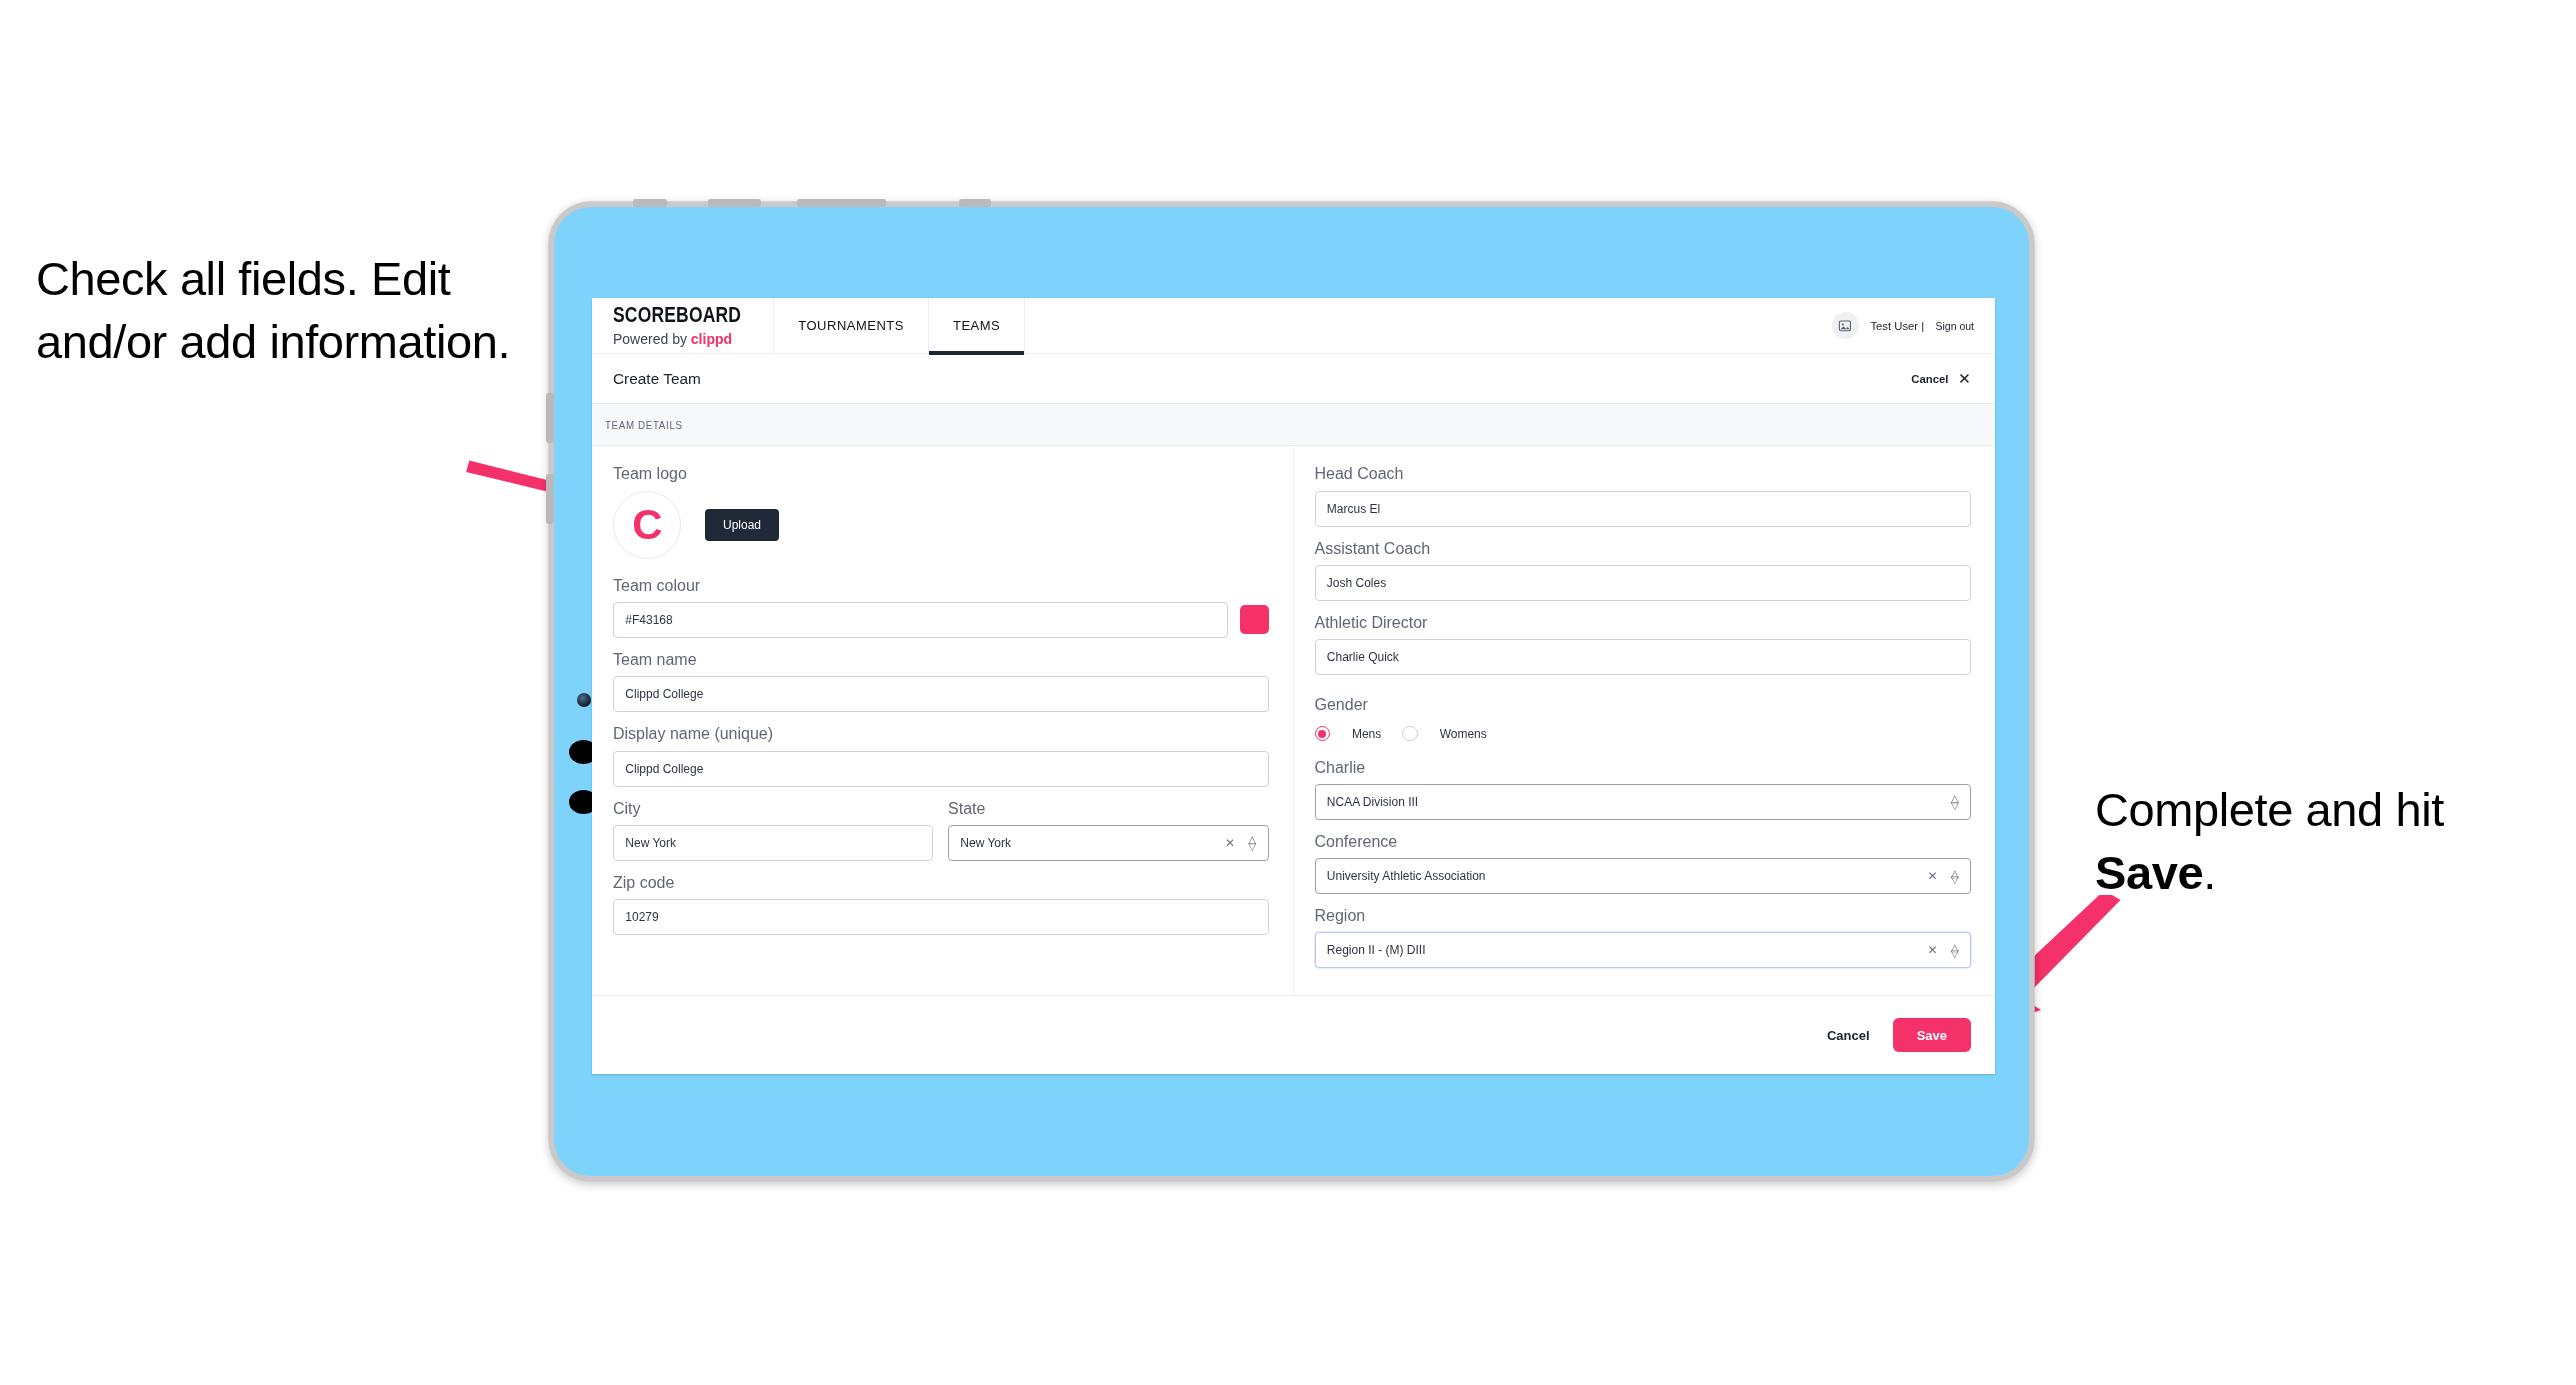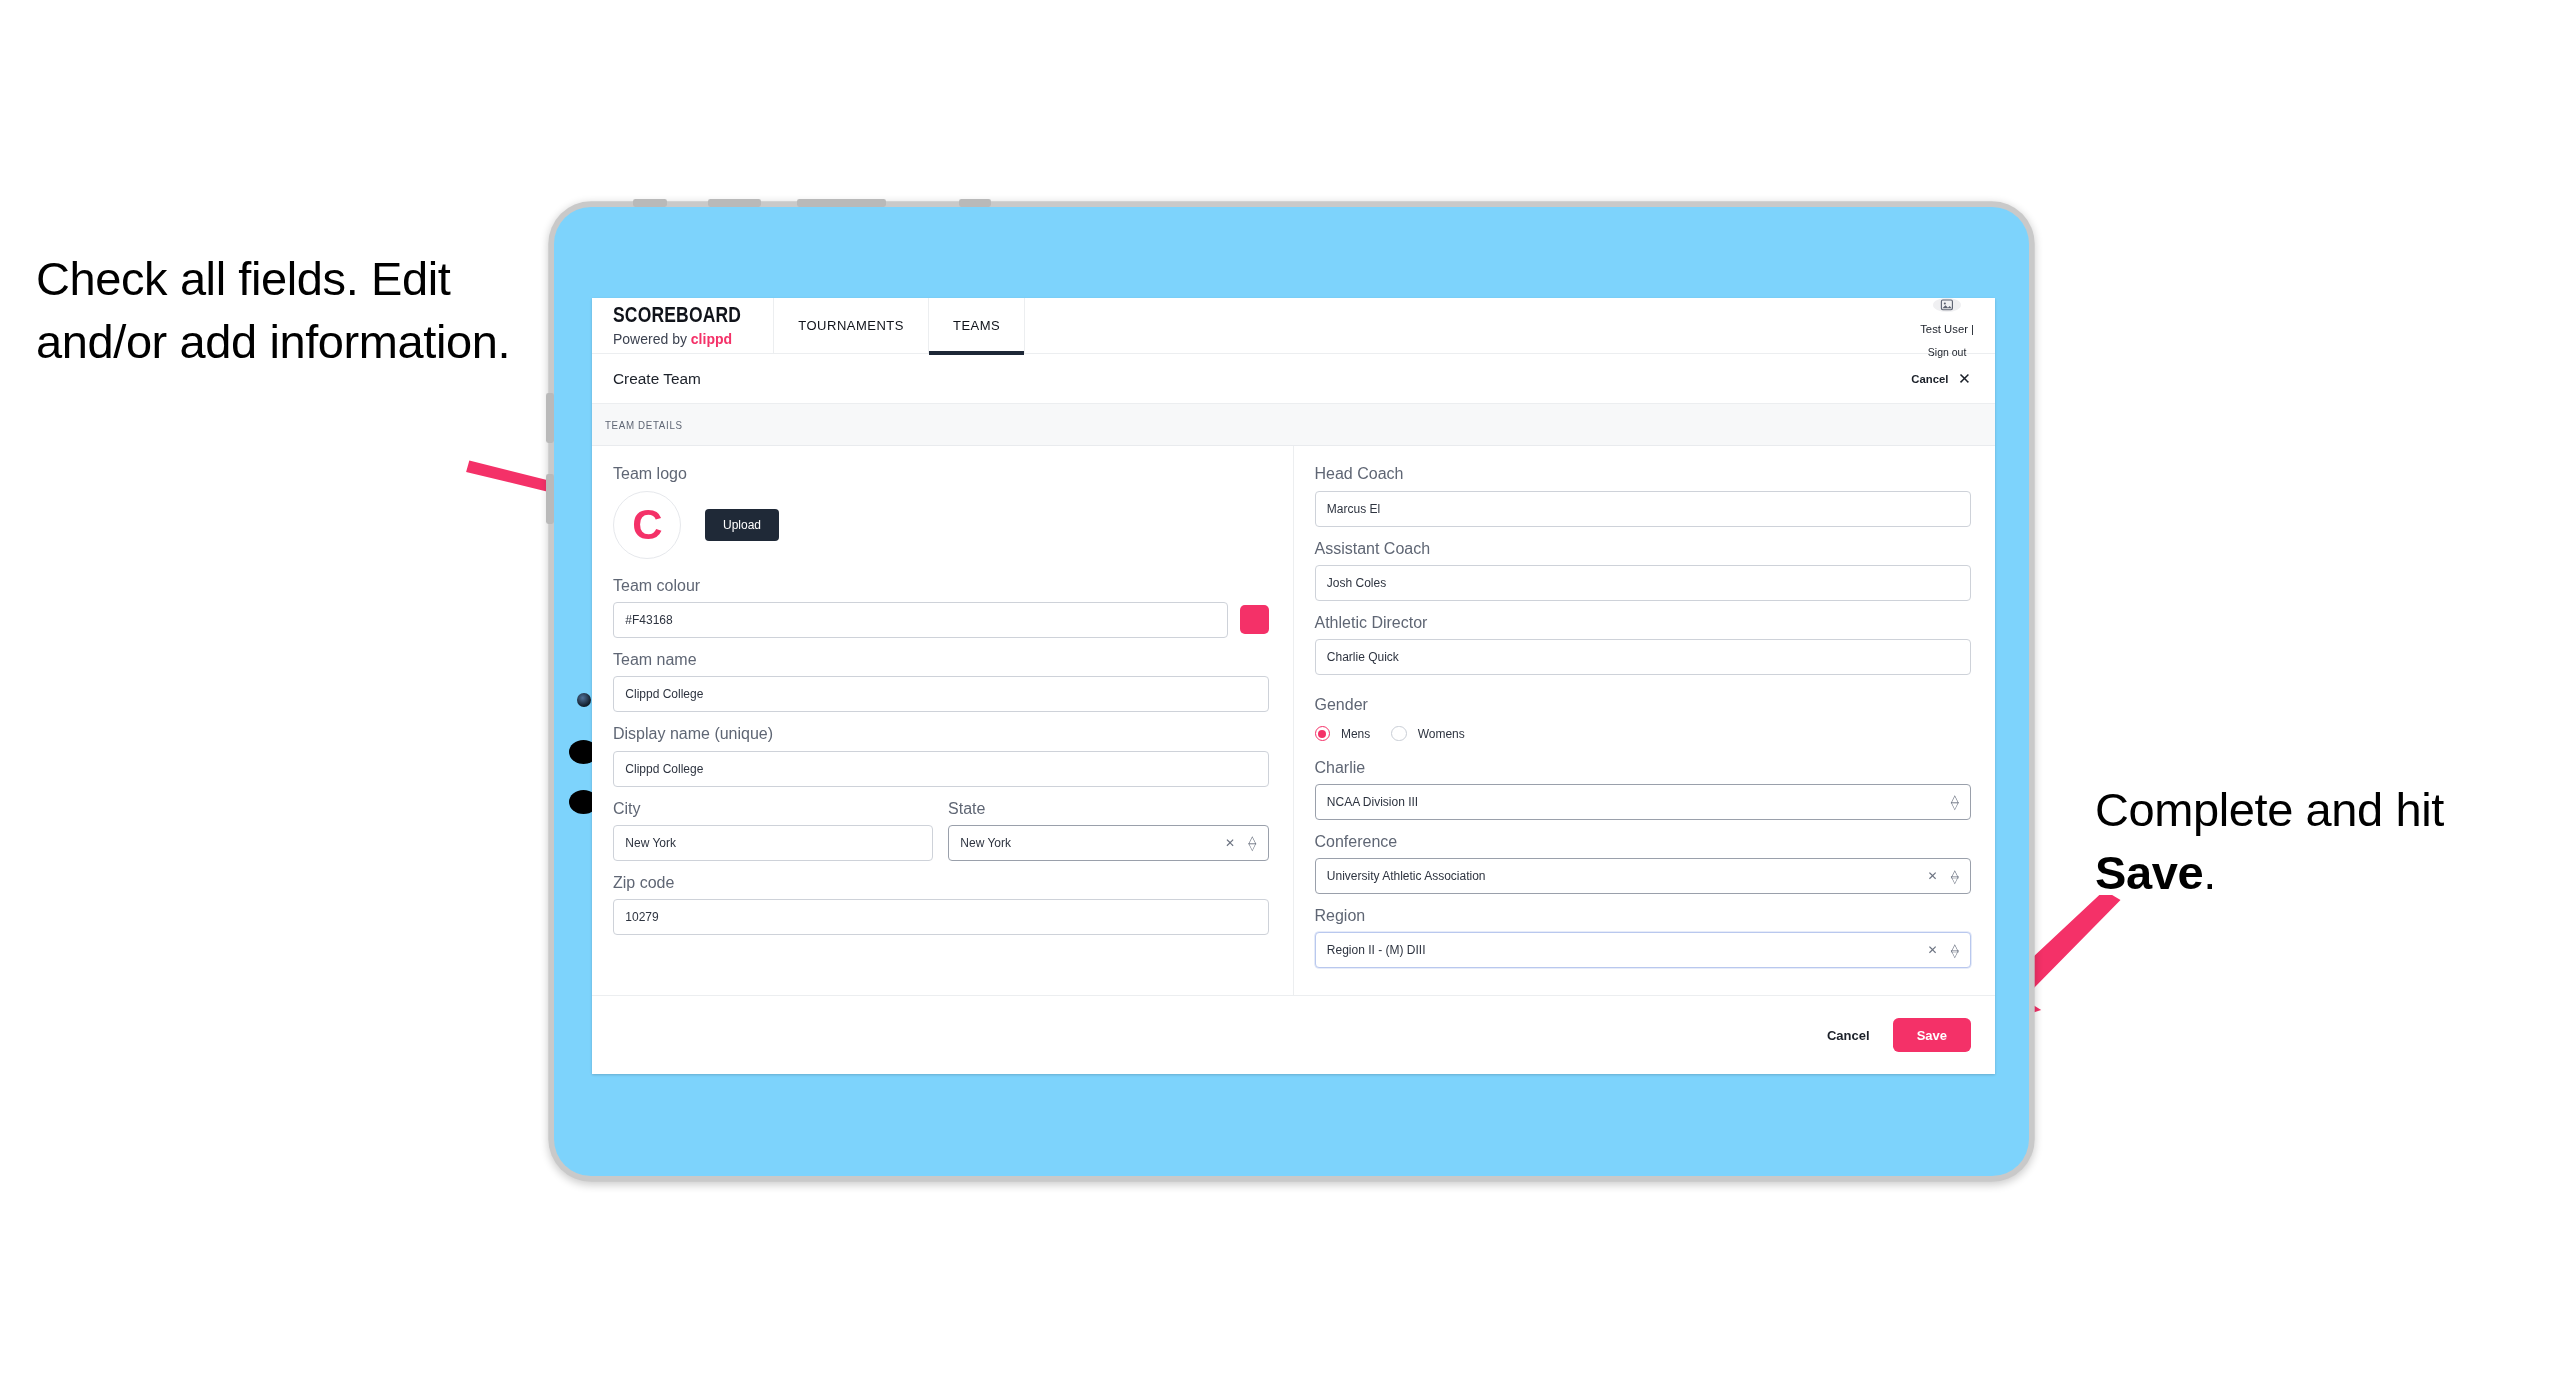--- a/index.html
+++ b/index.html
@@ -106,21 +106,20 @@
   }
   .navtab.active::after {
     content: ""; position: absolute; left: 0; right: 0; bottom: -1.6px;
     height: 3.2px; background: #1d2736;
   }
 
   #header-right {
     margin-left: auto;
     display: flex; align-items: center; gap: 11.3px;
     padding-right: 21px;
-    flex-direction: column;
   }
   #avatar {
     width: 27.6px; height: 27.6px; border-radius: 50%;
     background: #f0f0f2;
     display: flex; align-items: center; justify-content: center;
     color: #5b6170;
   }
   #user-name { font-size: 11.3px; color: #1b2029; white-space: nowrap; }
   #signout { font-size: 10.5px; color: #1b2029; cursor: pointer; white-space: nowrap; }
 
@@ -202,21 +201,21 @@
     width: 29px; height: 29px; border-radius: 4.9px;
     background: #f43168; cursor: pointer; flex: 0 0 auto;
   }
 
   
   .row2 { display: flex; gap: 14.6px; }
   .row2 > .field { flex: 1; margin-bottom: 13px; }
 
   
   #gender-options { display: flex; align-items: center; gap: 21px; height: 24px; }
-  .radio-opt { display: flex; align-items: center; gap: 11px; cursor: pointer; justify-content: center; }
+  .radio-opt { display: flex; align-items: center; gap: 22px; cursor: pointer; justify-content: center; }
   .radio-dot {
     width: 15.4px; height: 15.4px; border-radius: 50%;
     border: 1.6px solid #c9ced6; background: #fff;
     display: flex; align-items: center; justify-content: center;
     flex: 0 0 auto;
   }
   .radio-dot.on { border-color: #f43168; }
   .radio-dot.on::after { content: ""; width: 8px; height: 8px; border-radius: 50%; background: #f43168; }
   .radio-label { font-size: 12px; color: #2e3440; }
 

